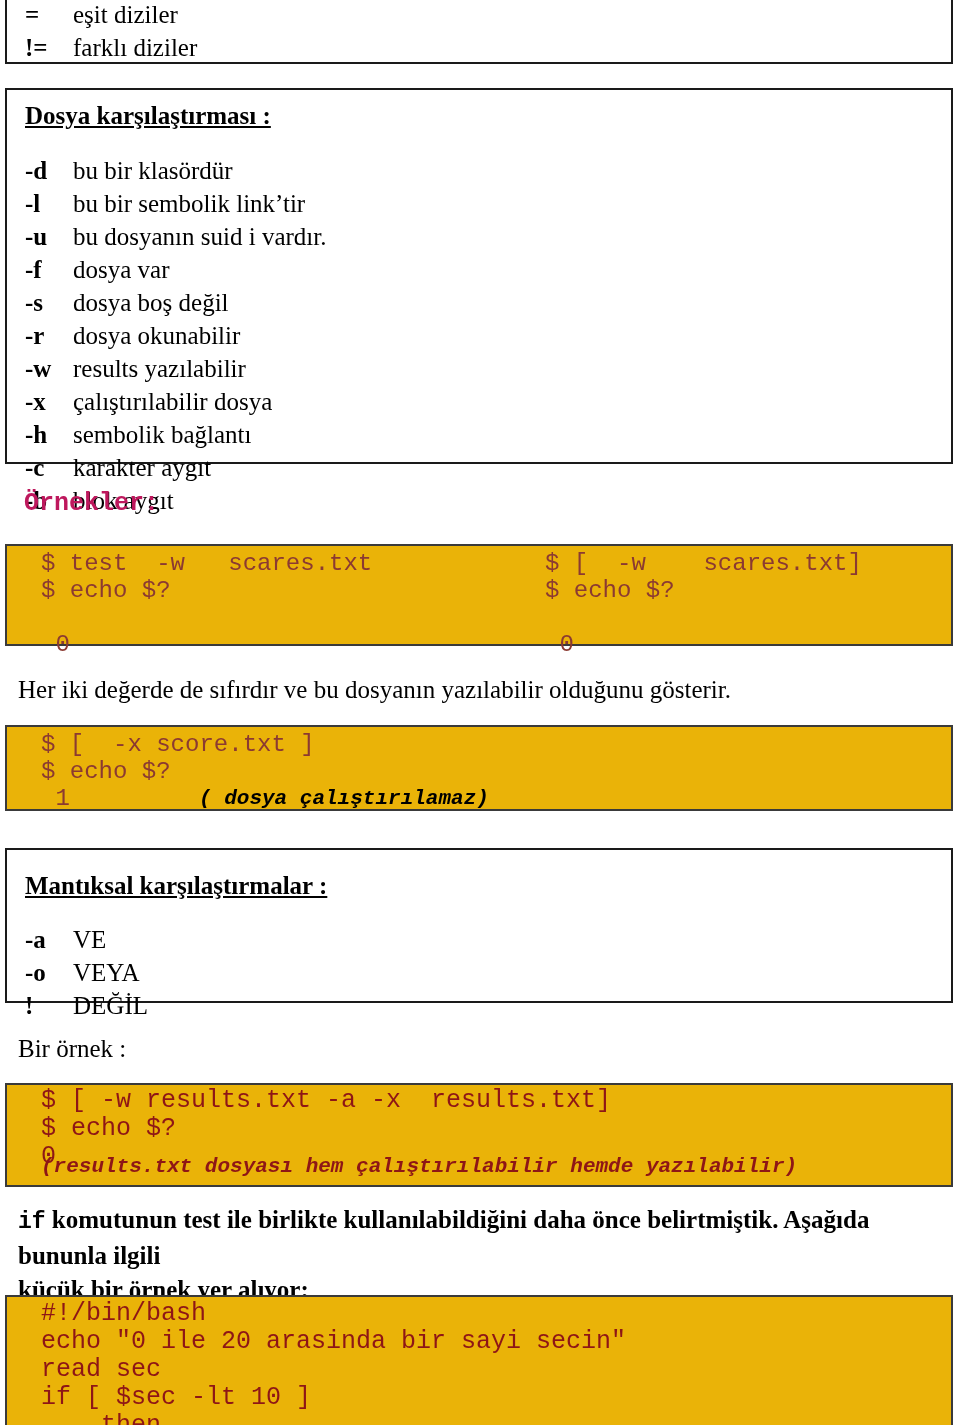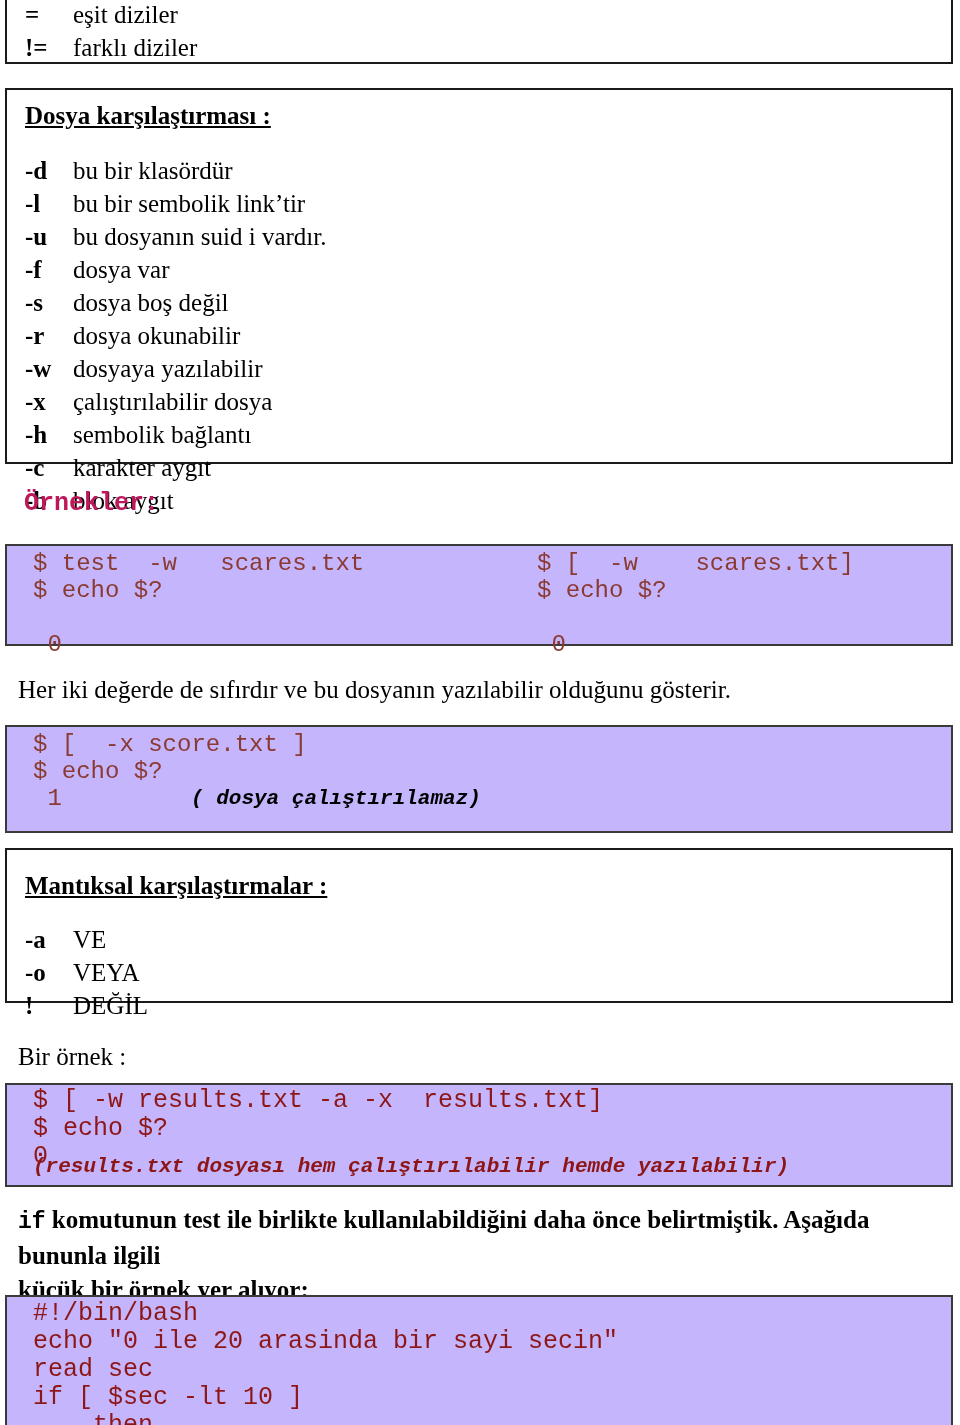--- a/index.html
+++ b/index.html
@@ -94,22 +94,22 @@
     color: #8e1616;
     font-size: 25px;
     line-height: 28px;
   }
   .codebox {
     position: absolute;
     left: 5px;
     width: 948px;
     border: 2px solid #3a3a3a;
     box-sizing: border-box;
-    background: #c4b5fd;
-    padding: 4px 0 6px 8px;
+    background: #eab308;
+    padding: 4px 0 6px 16px;
   }
   .code-cols {
     position: relative;
   }
   .col-left {
     position: absolute;
     left: 18px;
     top: 0;
   }
   .col-right {
@@ -173,21 +173,21 @@
     <div class="defrow">
       <span class="key">-s</span>
       <span class="val">dosya boş değil</span>
     </div>
     <div class="defrow">
       <span class="key">-r</span>
       <span class="val">dosya okunabilir</span>
     </div>
     <div class="defrow">
       <span class="key">-w</span>
-      <span class="val">dosyaya yazılabilir</span>
+      <span class="val">results yazılabilir</span>
     </div>
     <div class="defrow">
       <span class="key">-x</span>
       <span class="val">çalıştırılabilir dosya</span>
     </div>
     <div class="defrow">
       <span class="key">-h</span>
       <span class="val">sembolik bağlantı</span>
     </div>
     <div class="defrow">
@@ -210,21 +210,21 @@
  0</div>
       <div class="col-right code">$ [  -w    scares.txt]
 $ echo $?
 
  0</div>
     </div>
   </div>
 
   <div class="para" style="left:18px; top:673px; width:920px;">Her iki değerde de sıfırdır ve bu dosyanın yazılabilir olduğunu gösterir.</div>
 
-  <div class="codebox" style="top:725px; height:108px;">
+  <div class="codebox" style="top:725px; height:86px;">
     <div style="position:relative; height:78px;">
       <div class="code" style="position:absolute; left:18px; top:0;">$ [  -x score.txt ]
 $ echo $?
  1</div>
       <div class="annot" style="position:absolute; left:176px; top:56px;">( dosya çalıştırılamaz)</div>
     </div>
   </div>
 
   <div class="frame" style="top:848px; height:155px; padding-top:20px;">
     <div class="sec-title">Mantıksal karşılaştırmalar :</div>
@@ -236,21 +236,21 @@
     <div class="defrow">
       <span class="key">-o</span>
       <span class="val">VEYA</span>
     </div>
     <div class="defrow">
       <span class="key">!</span>
       <span class="val">DEĞİL</span>
     </div>
   </div>
 
-  <div class="para" style="left:18px; top:1032px;margin-top:8px;">Bir örnek :</div>
+  <div class="para" style="left:18px; top:1032px;">Bir örnek :</div>
 
   <div class="codebox" style="top:1083px; height:104px; padding-top:2px;">
     <div style="position:relative; height:90px;">
       <div class="code dark" style="position:absolute; left:18px; top:0;">$ [ -w results.txt -a -x  results.txt]
 $ echo $?
 0</div>
       <div class="annot red" style="position:absolute; left:18px; top:68px;">(results.txt dosyası hem çalıştırılabilir hemde yazılabilir)</div>
     </div>
   </div>
 

